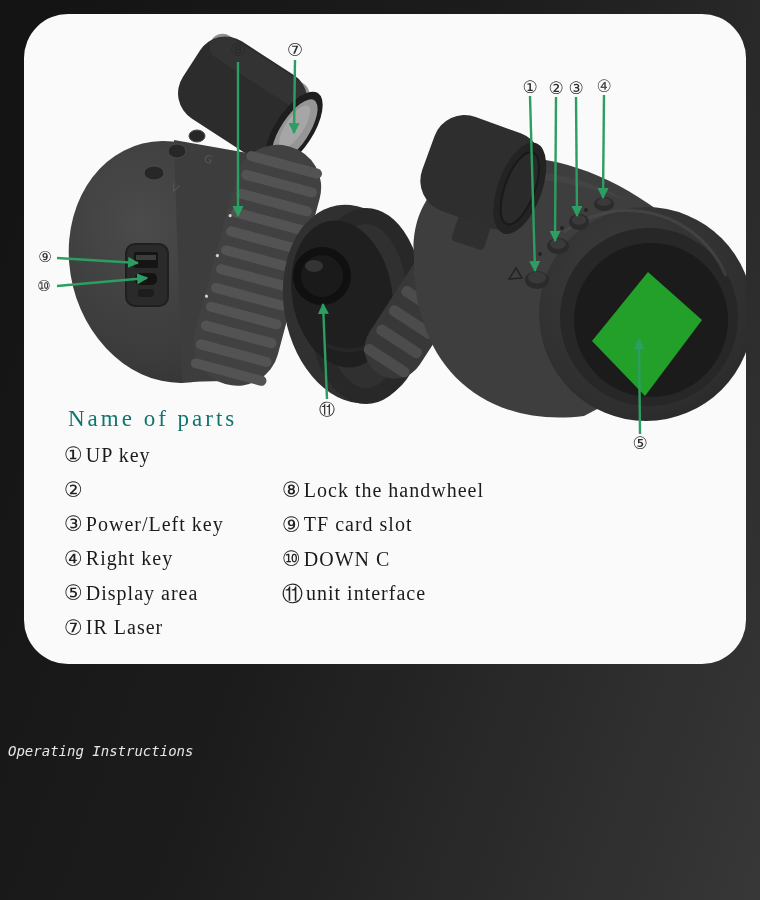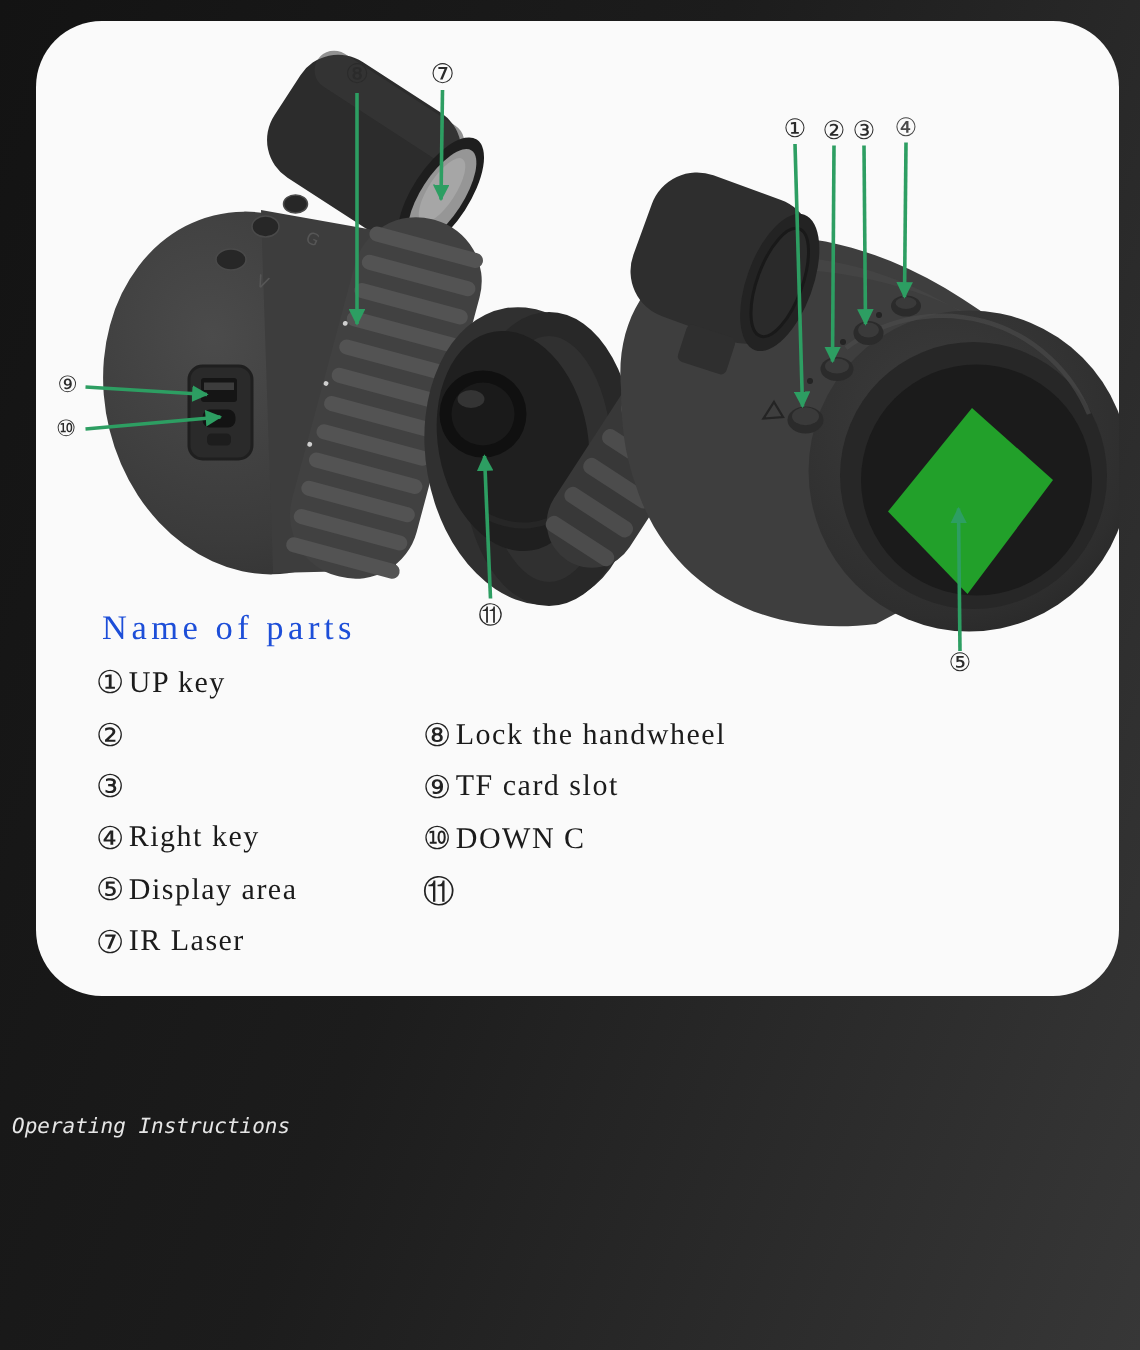--- a/index.html
+++ b/index.html
@@ -24,21 +24,21 @@
   .c4{left:580px;top:72px;font-size:17px;color:#4a4a4a;}
   .c5{left:616px;top:429px;font-size:17px;}
   .c7{left:271px;top:36px;font-size:18px;}
   .c8{left:214px;top:36px;font-size:18px;}
   .c9{left:21px;top:243px;font-size:15px;}
   .c10{left:20px;top:272px;font-size:15px;}
   .c11{left:303px;top:396px;font-size:16px;}
   .parts-title{
     position:absolute;left:44px;top:392px;
     font-family:"Liberation Serif","DejaVu Serif",serif;
-    font-size:23px;letter-spacing:3px;color:#1d4ed8;
+    font-size:23px;letter-spacing:3px;color:#0f766e;
   }
   .parts-left{position:absolute;left:40px;top:424px;}
   .parts-right{position:absolute;left:258px;top:459px;}
   .part-item{
     height:34.5px;display:flex;align-items:center;
     font-family:"Liberation Serif","DejaVu Serif",serif;
     font-size:20px;letter-spacing:1px;color:#1b1b1b;white-space:pre;
   }
   .pn{font-family:"DejaVu Sans",sans-serif;font-size:21px;margin-right:2px;color:#222;}
   .instructions{
@@ -203,31 +203,31 @@
   <span class="callout c9">⑨</span>
   <span class="callout c10">⑩</span>
   <span class="callout c11">⑪</span>
   <span class="callout c5">⑤</span>
 
   <div class="parts-title">Name of parts</div>
 
   <div class="parts-left">
     <div class="part-item"><span class="pn">①</span><span>UP key</span></div>
     <div class="part-item"><span class="pn">②</span></div>
-    <div class="part-item"><span class="pn">③</span></div>
+    <div class="part-item"><span class="pn">③</span><span>Power/Left key</span></div>
     <div class="part-item"><span class="pn">④</span><span>Right key</span></div>
     <div class="part-item"><span class="pn">⑤</span><span>Display area</span></div>
     <div class="part-item"><span class="pn">⑦</span><span>IR Laser</span></div>
   </div>
 
   <div class="parts-right">
     <div class="part-item"><span class="pn">⑧</span><span>Lock the handwheel</span></div>
     <div class="part-item"><span class="pn">⑨</span><span>TF card slot</span></div>
     <div class="part-item"><span class="pn">⑩</span><span>DOWN C</span></div>
-    <div class="part-item"><span class="pn">⑪</span></div>
+    <div class="part-item"><span class="pn">⑪</span><span>unit interface</span></div>
   </div>
 </div>
 
 <div class="instructions">
   <div class="instr-line">Operating Instructions</div>
   
   
   
   
   

